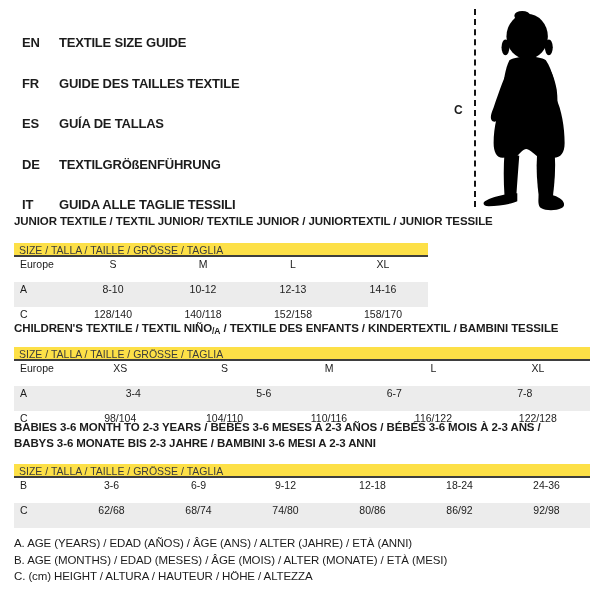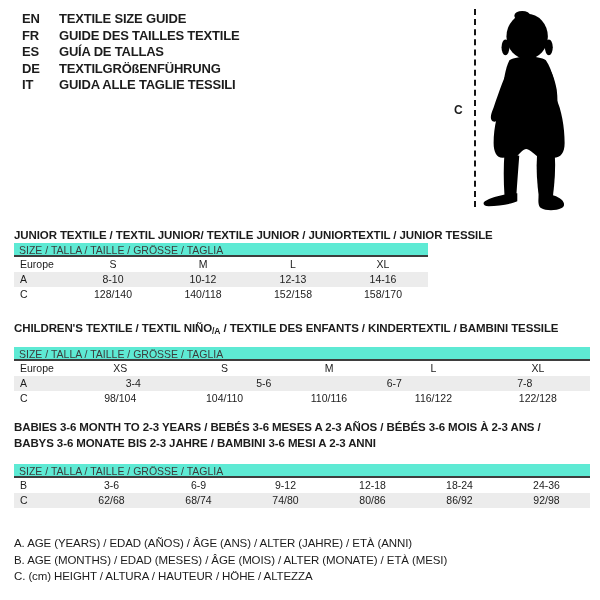--- a/index.html
+++ b/index.html
@@ -7,48 +7,48 @@
   body {
     position:relative;
     background:#ffffff;
     font-family:"Liberation Sans", sans-serif;
     color:#1c1c1c;
     overflow:hidden;
   }
 
   
   .lang-block { position:absolute; left:22px; top:11px; }
-  .lang-row { display:flex; font-weight:bold; font-size:13px; line-height:16.5px; letter-spacing:-0.2px; }
+  .lang-row { display:flex; font-weight:bold; font-size:13px; line-height:16.5px; letter-spacing:-0.2px;margin-top:24px; }
   .lang-code { width:37px; }
   .lang-text { white-space:nowrap; }
 
   
   .baby-svg { position:absolute; left:478px; top:3px; }
   .dash-line { position:absolute; left:474px; top:9px; height:198px; width:0; border-left:2px dashed #141414; }
   .height-label { position:absolute; left:454px; top:103px; font-weight:bold; font-size:12px; }
 
   
   .section-title { position:absolute; left:14px; font-weight:bold; font-size:11.5px; letter-spacing:-0.1px; white-space:nowrap; }
-  #title-junior { top:229px; }
+  #title-junior { top:215px; }
   #title-children { top:322px; }
   #title-babies { top:419px; line-height:16px; }
   .subscript { font-size:8.5px; position:relative; top:2px; }
 
   
   .size-table { position:absolute; left:14px; }
   #table-junior { top:243px; width:414px; }
   #table-children { top:347px; width:576px; }
   #table-babies { top:464px; width:576px; }
   .size-bar {
     height:14px; line-height:14px;
-    background:#5eead4; border-bottom:2px solid #3e3e3e;
+    background:#fde047; border-bottom:2px solid #3e3e3e;
     font-size:10.5px; color:#3c3c3c; padding-left:5px;
     white-space:nowrap; overflow:hidden;
   }
-  .trow { display:flex; height:15px; line-height:15px; font-size:10.5px; }
+  .trow { display:flex; height:25px; line-height:15px; font-size:10.5px; }
   .trow-alt { background:#ececec; }
   .row-label { width:54px; padding-left:6px; }
   .cell { flex:1; text-align:center; }
 
   
   .footnotes { position:absolute; left:14px; top:535px; font-weight:normal; font-size:11.5px; line-height:16.5px; letter-spacing:-0.1px; }
   .footnote { white-space:nowrap; }
 </style>
 </head>
 <body>

